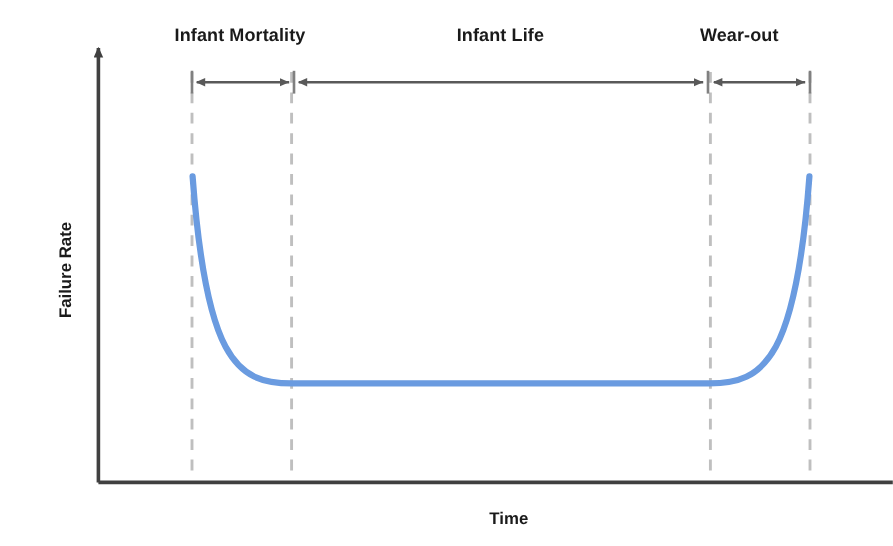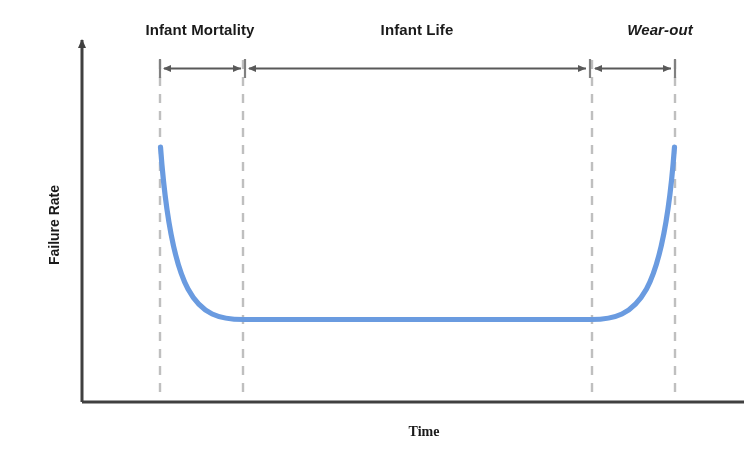--- a/index.html
+++ b/index.html
@@ -35,41 +35,41 @@
     font-weight: bold;
     color: #1a1a1a;
     white-space: nowrap;
     text-align: center;
     letter-spacing: 0.1px;
     transform: translateX(-50%);
     line-height: 1;
   }
   #label-infant-mortality { left: 168px; top: 22px; }
   #label-normal-life      { left: 385px; top: 22px; }
-  #label-wear-out         { left: 628px; top: 22px; font-style: italic; }
+  #label-wear-out         { left: 584px; top: 22px; }
 
   #axis-label-y {
     position: absolute;
     left: 0px;
     top: 225px;
     font-family: "Liberation Sans", sans-serif;
     font-size: 14px;
     font-weight: bold;
     color: #1a1a1a;
     white-space: nowrap;
     transform: translate(-50%, -50%) rotate(-90deg);
     transform-origin: center center;
     margin-left: 22px;
     line-height: 1;
   }
   #axis-label-x {
     position: absolute;
     left: 392px;
     top: 425px;
-    font-family: Liberation Serif, serif;
+    font-family: Liberation Sans, sans-serif;
     font-size: 14px;
     font-weight: bold;
     color: #1a1a1a;
     white-space: nowrap;
     transform: translateX(-50%);
     line-height: 1;
   }
 </style>
 </head>
 <body>

